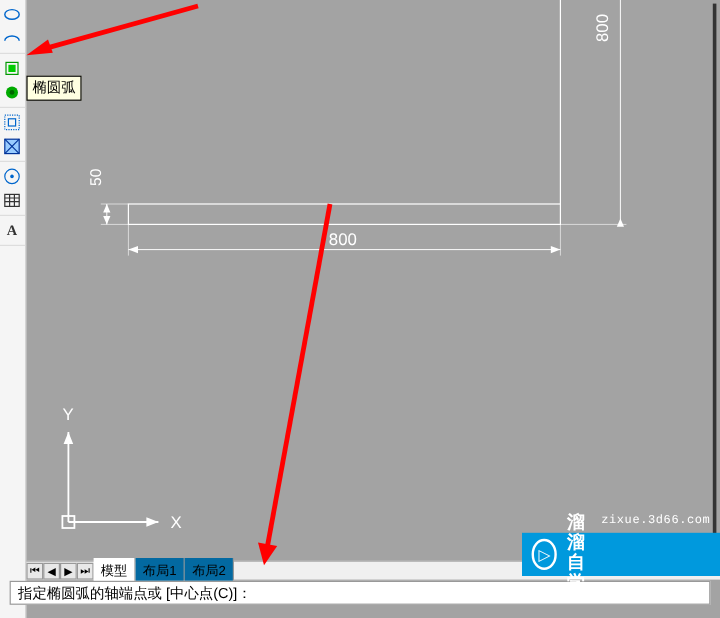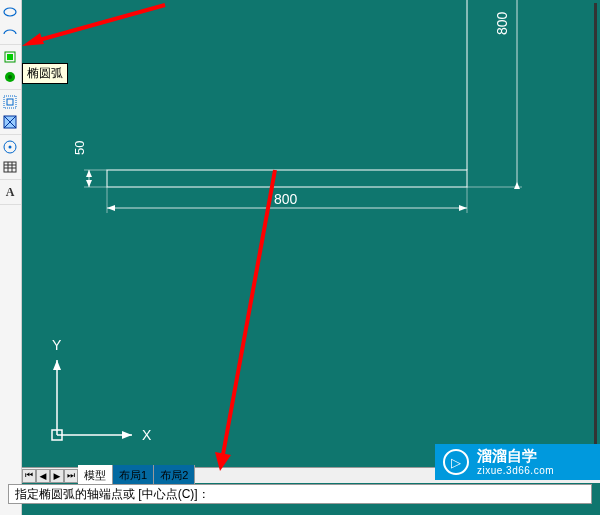--- a/index.html
+++ b/index.html
@@ -39,21 +39,21 @@
       width: 20px;
       height: 20px;
       display: flex;
       align-items: center;
       justify-content: center;
       cursor: pointer;
       font-size: 12px;
     }
     .canvas-area {
       flex: 1;
-      background: #0f766e;
+      background: #a3a3a3;
       position: relative;
       overflow: hidden;
     }
     .drawing-svg {
       position: absolute;
       top: 0;
       left: 0;
     }
     .tooltip {
       position: absolute;
@@ -146,22 +146,22 @@
       border: 2px solid #fff;
       border-radius: 50%;
       display: flex;
       align-items: center;
       justify-content: center;
       margin-right: 8px;
       font-size: 13px;
     }
     .watermark-text {
       display: flex;
-      flex-direction: column;
       line-height: 1.1;
+      font-family: Liberation Mono, monospace;
     }
     .watermark-main {
       font-size: 15px;
       font-weight: bold;
     }
     .watermark-sub {
       font-size: 10px;
       letter-spacing: 0.5px;
     }
     .scroll-track {

